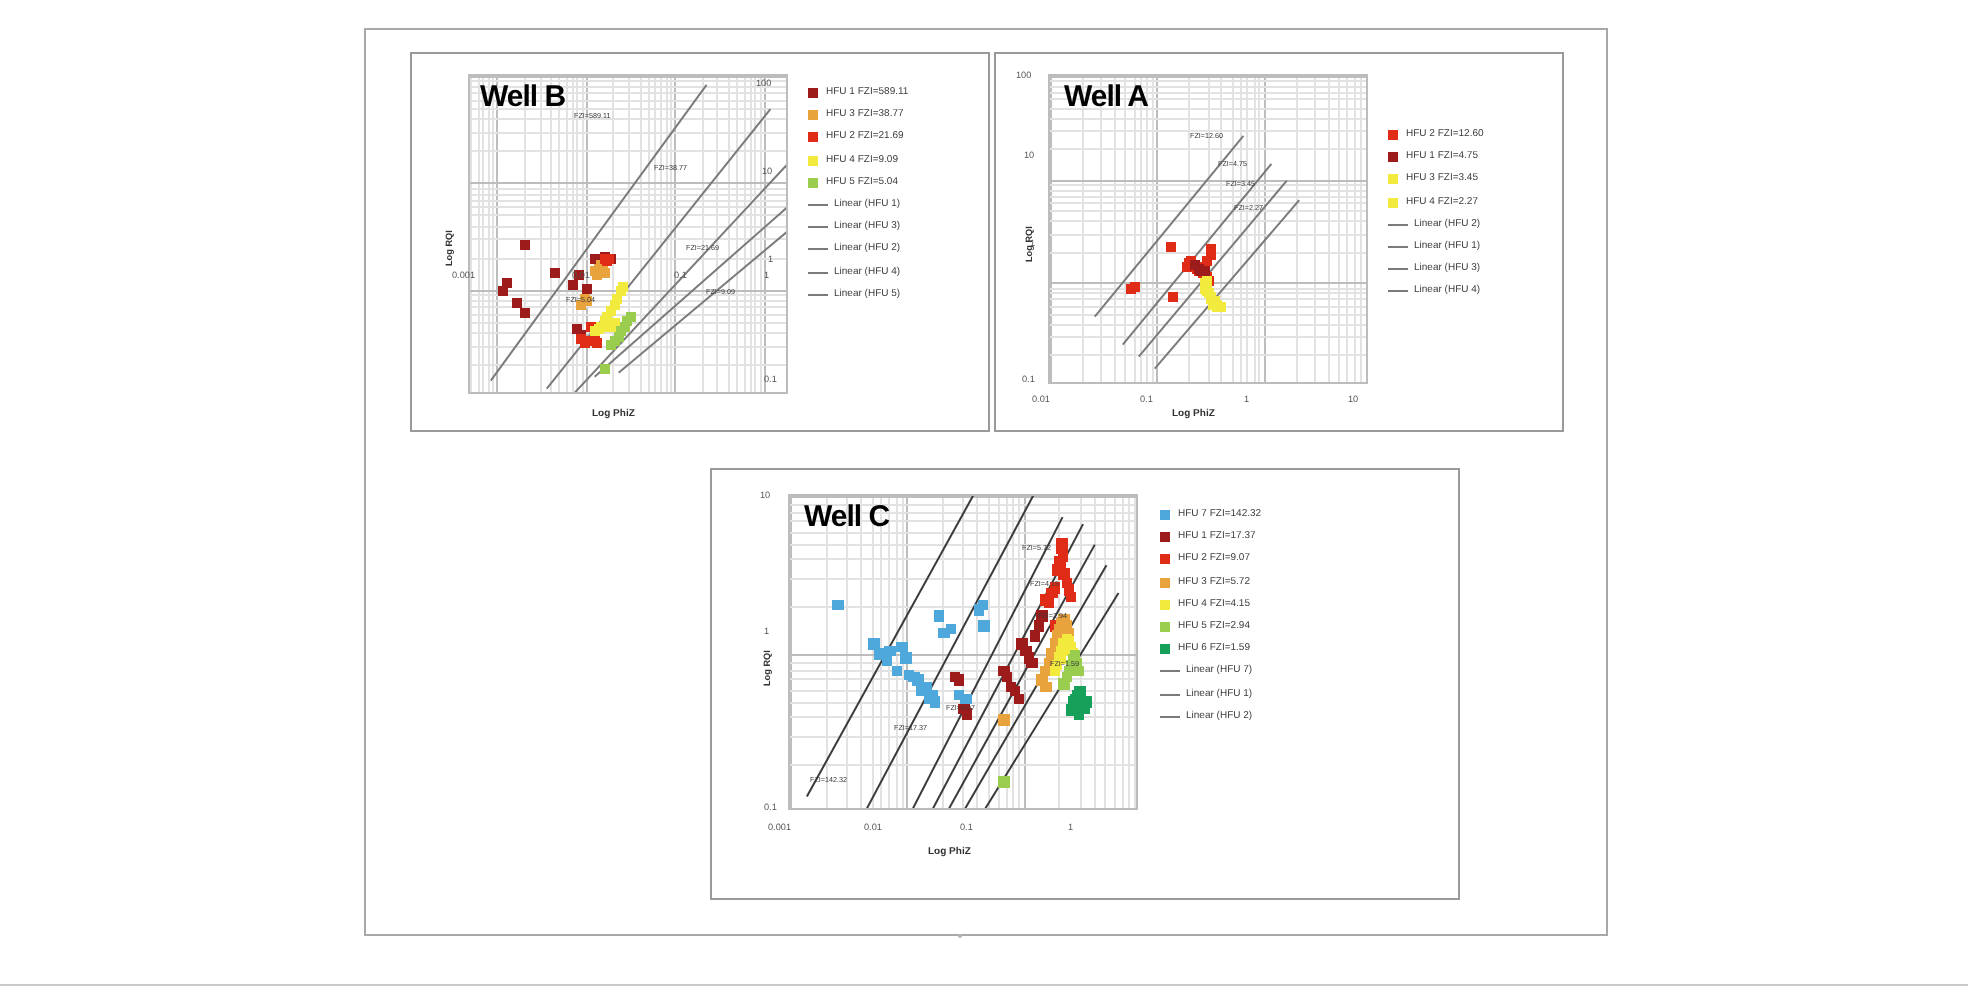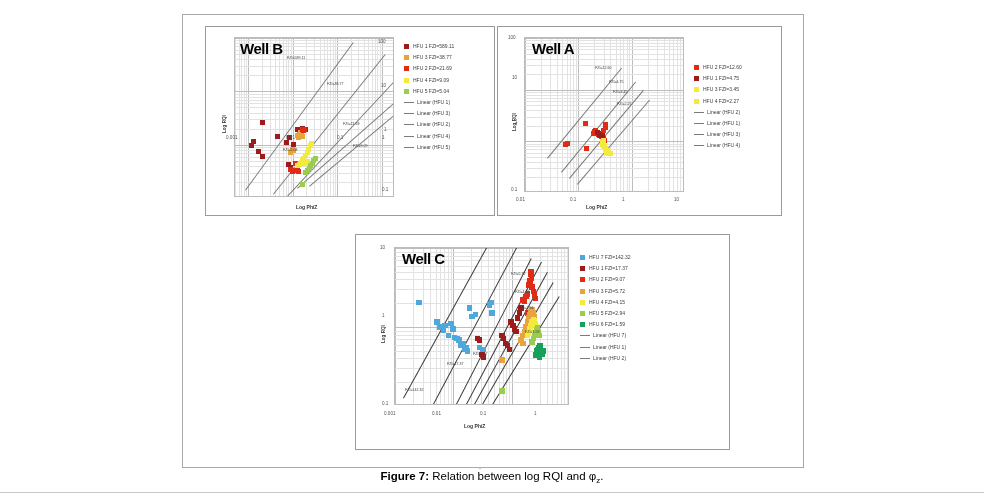--- a/index.html
+++ b/index.html
@@ -598,17 +598,14 @@
         <div class="tick x" style="left: 124px; top: 176px;">0.1</div>
         <div class="tick x" style="left: 178px; top: 176px;">1</div>
         <div class="tick y" style="left: 24px; top: 10px;">10</div>
         <div class="tick y" style="left: 26px; top: 78px;">1</div>
         <div class="tick y" style="left: 26px; top: 166px;">0.1</div>
       </div>
 
     <div class="dot"></div>
   </div>
 
-  <div class="caption">
-    <span>Figure 7:</span><span class="cap-rest"> Relation between log RQI and φ</span><sub class="cap-rest">z</sub><span class="cap-rest">.</span>
-  </div>
   <div class="rule"></div>
 </div>
 
 </body></html>

